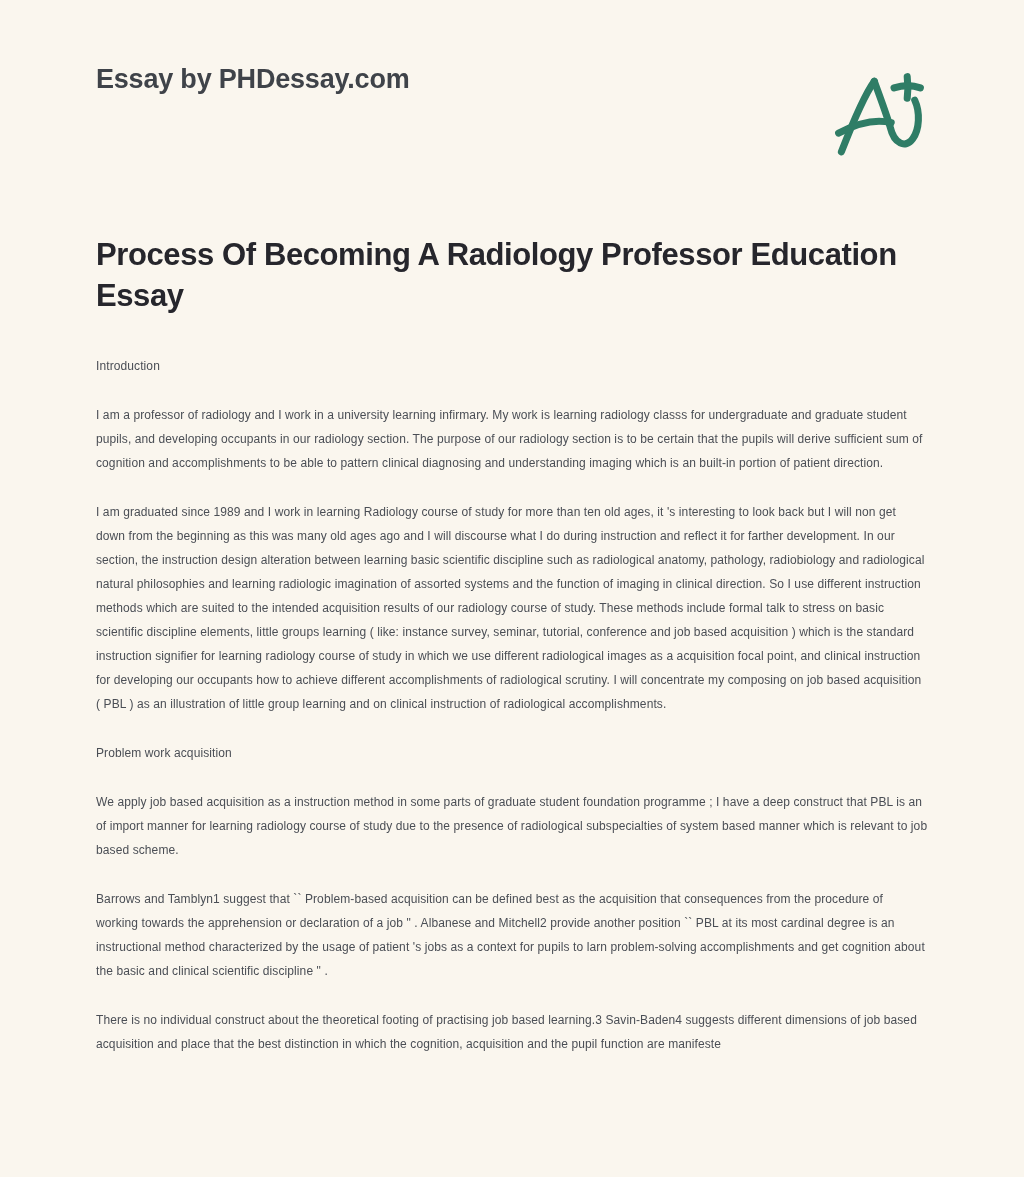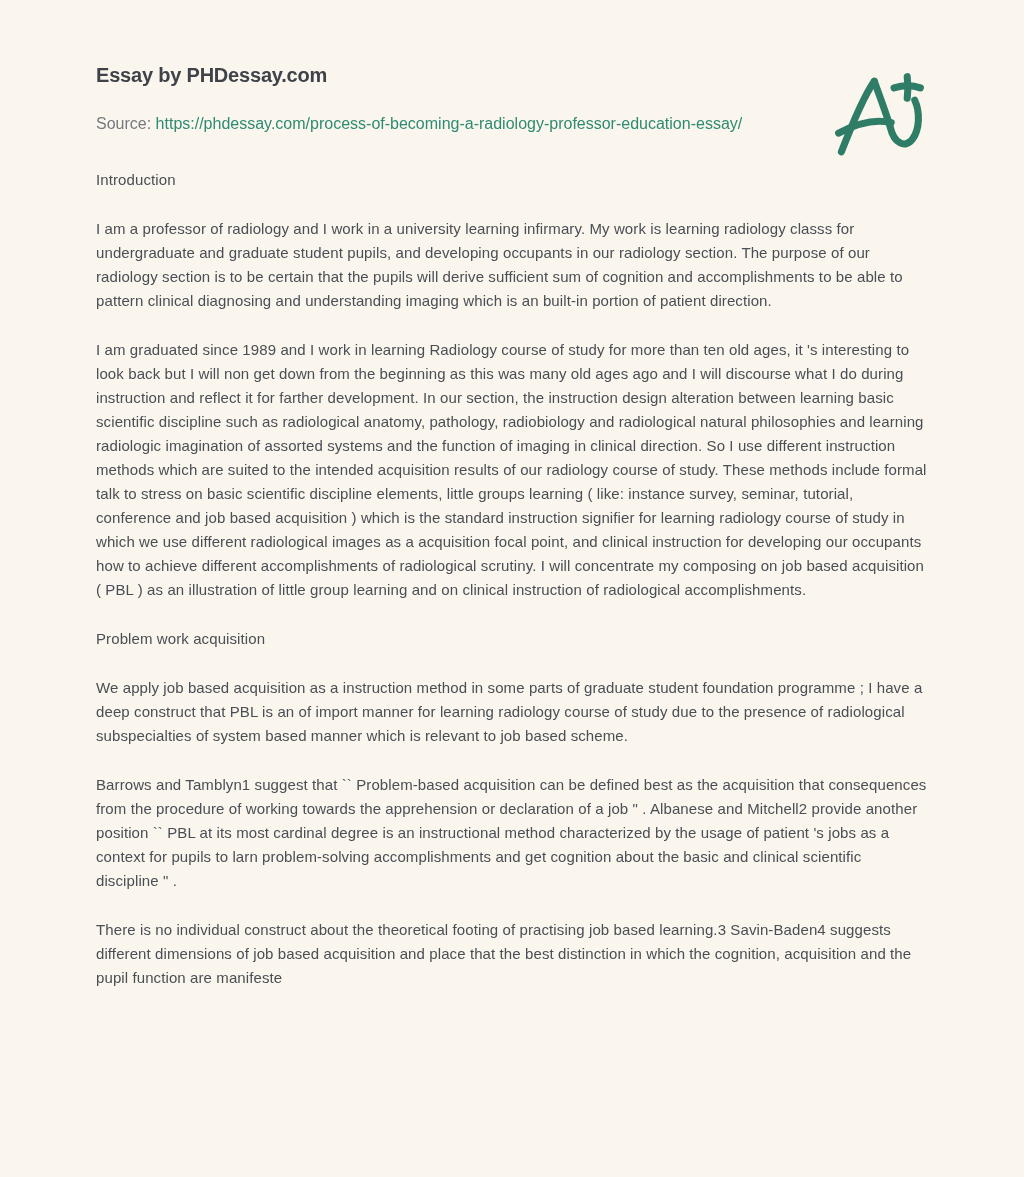--- a/index.html
+++ b/index.html
@@ -27,21 +27,21 @@
   }
   .header{
     display:flex;
     justify-content:space-between;
     align-items:flex-start;
   }
   .header-left{
     max-width:660px;
   }
   .brand-title{
-    font-size:20px;
+    font-size:27px;
     font-weight:700;
     color:var(--heading);
     margin:0 0 24px 0;
     letter-spacing:-0.2px;
   }
   .source{
     font-size:16px;
     line-height:1.6;
     color:var(--muted);
   }
@@ -59,51 +59,48 @@
   }
   .article-title{
     font-size:31px;
     line-height:1.33;
     font-weight:700;
     color:var(--title);
     letter-spacing:-0.4px;
     margin:66px 0 38px 0;
   }
   .essay p{
-    font-size:15px;
+    font-size:12px;
     line-height:24px;
     color:var(--body);
     margin:0 0 25px 0;
     letter-spacing:0.1px;
   }
 </style>
 </head>
 <body>
 
 <div class="page">
 
   <div class="header">
     <div class="header-left">
       <div class="brand-title">Essay by PHDessay.com</div>
-      <div class="source">
-        <span>Source:</span> 
-        <a href="#">https://phdessay.com/process-of-becoming-a-radiology-professor-education-essay/</a>
-      </div>
     </div>
     <div class="logo">
       <svg viewBox="0 0 100 104" width="94" height="100" fill="none" stroke="currentColor" stroke-width="7.5" stroke-linecap="round" stroke-linejoin="round" aria-hidden="true">
         <path d="M10 88 C22 57 34 28 45 13"></path>
         <path d="M45 13 C52 32 58 48 62 62 C66 79 78 85 86 74 C93 64 94 46 88 33"></path>
         <path d="M7 68 C30 56 48 53 63 57"></path>
         <path d="M80 8 C81 16 81 24 80 31"></path>
         <path d="M66 20 C75 17 86 17 94 20"></path>
       </svg>
     </div>
   </div>
 
+  <h1 class="article-title">Process Of Becoming A Radiology Professor Education Essay</h1>
 
   <div class="essay" id="essay-body">
       <p>Introduction</p>
       <p>I am a professor of radiology and I work in a university learning infirmary. My work is learning radiology classs for undergraduate and graduate student pupils, and developing occupants in our radiology section. The purpose of our radiology section is to be certain that the pupils will derive sufficient sum of cognition and accomplishments to be able to pattern clinical diagnosing and understanding imaging which is an built-in portion of patient direction.</p>
       <p>I am graduated since 1989 and I work in learning Radiology course of study for more than ten old ages, it 's interesting to look back but I will non get down from the beginning as this was many old ages ago and I will discourse what I do during instruction and reflect it for farther development. In our section, the instruction design alteration between learning basic scientific discipline such as radiological anatomy, pathology, radiobiology and radiological natural philosophies and learning radiologic imagination of assorted systems and the function of imaging in clinical direction. So I use different instruction methods which are suited to the intended acquisition results of our radiology course of study. These methods include formal talk to stress on basic scientific discipline elements, little groups learning ( like: instance survey, seminar, tutorial, conference and job based acquisition ) which is the standard instruction signifier for learning radiology course of study in which we use different radiological images as a acquisition focal point, and clinical instruction for developing our occupants how to achieve different accomplishments of radiological scrutiny. I will concentrate my composing on job based acquisition ( PBL ) as an illustration of little group learning and on clinical instruction of radiological accomplishments.</p>
       <p>Problem work acquisition</p>
       <p>We apply job based acquisition as a instruction method in some parts of graduate student foundation programme ; I have a deep construct that PBL is an of import manner for learning radiology course of study due to the presence of radiological subspecialties of system based manner which is relevant to job based scheme.</p>
       <p>Barrows and Tamblyn1 suggest that `` Problem-based acquisition can be defined best as the acquisition that consequences from the procedure of working towards the apprehension or declaration of a job " . Albanese and Mitchell2 provide another position `` PBL at its most cardinal degree is an instructional method characterized by the usage of patient 's jobs as a context for pupils to larn problem-solving accomplishments and get cognition about the basic and clinical scientific discipline " .</p>
       <p>There is no individual construct about the theoretical footing of practising job based learning.3 Savin-Baden4 suggests different dimensions of job based acquisition and place that the best distinction in which the cognition, acquisition and the pupil function are manifeste</p>
     </div>

